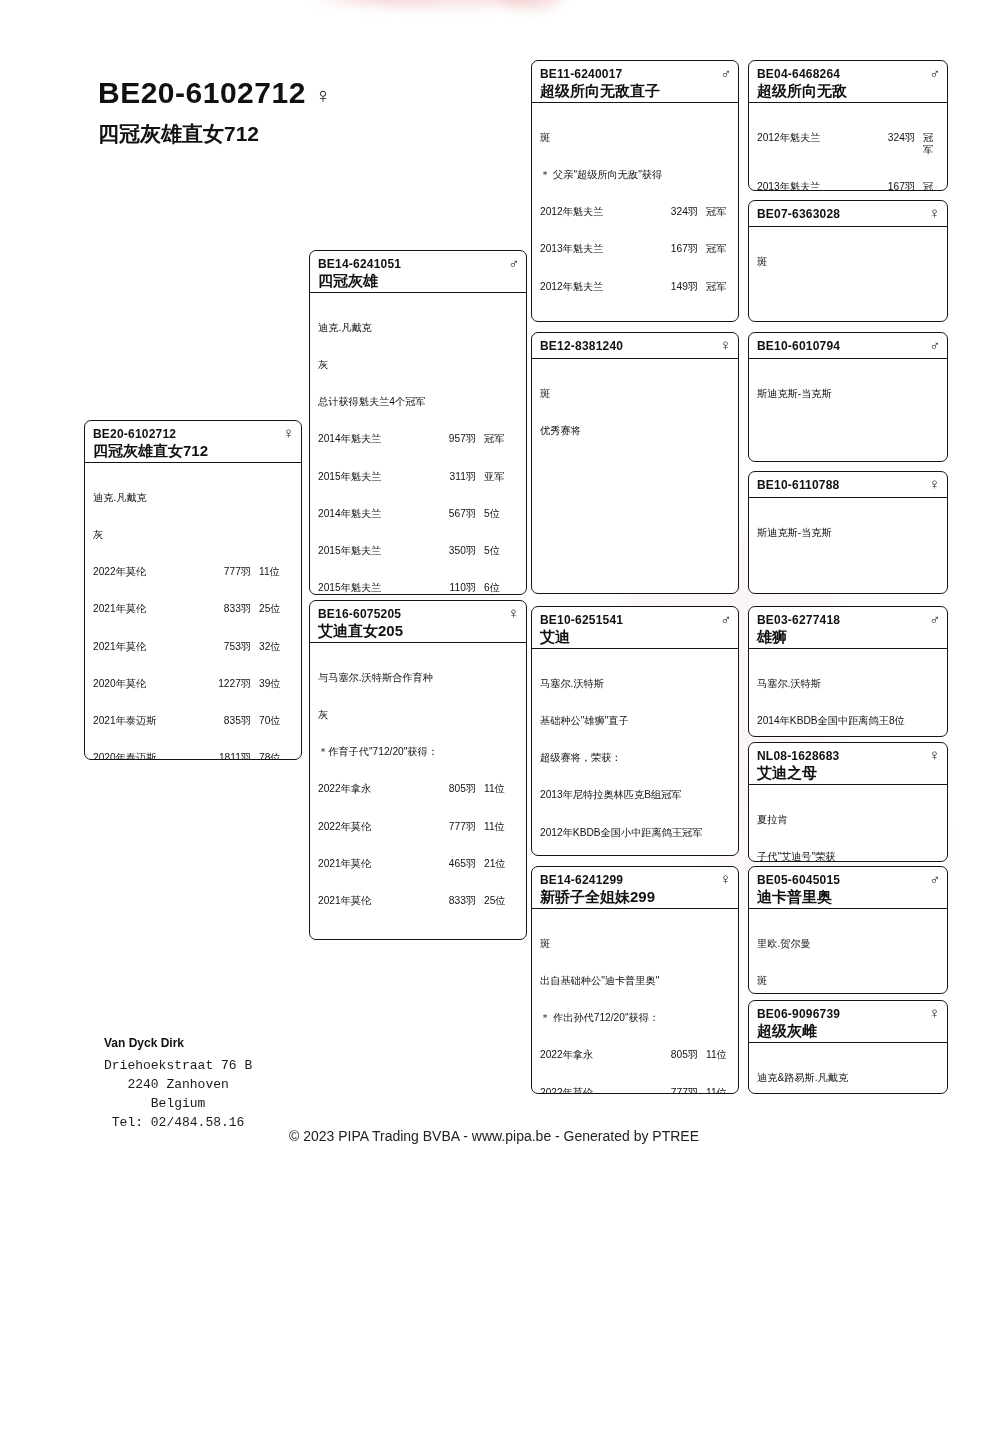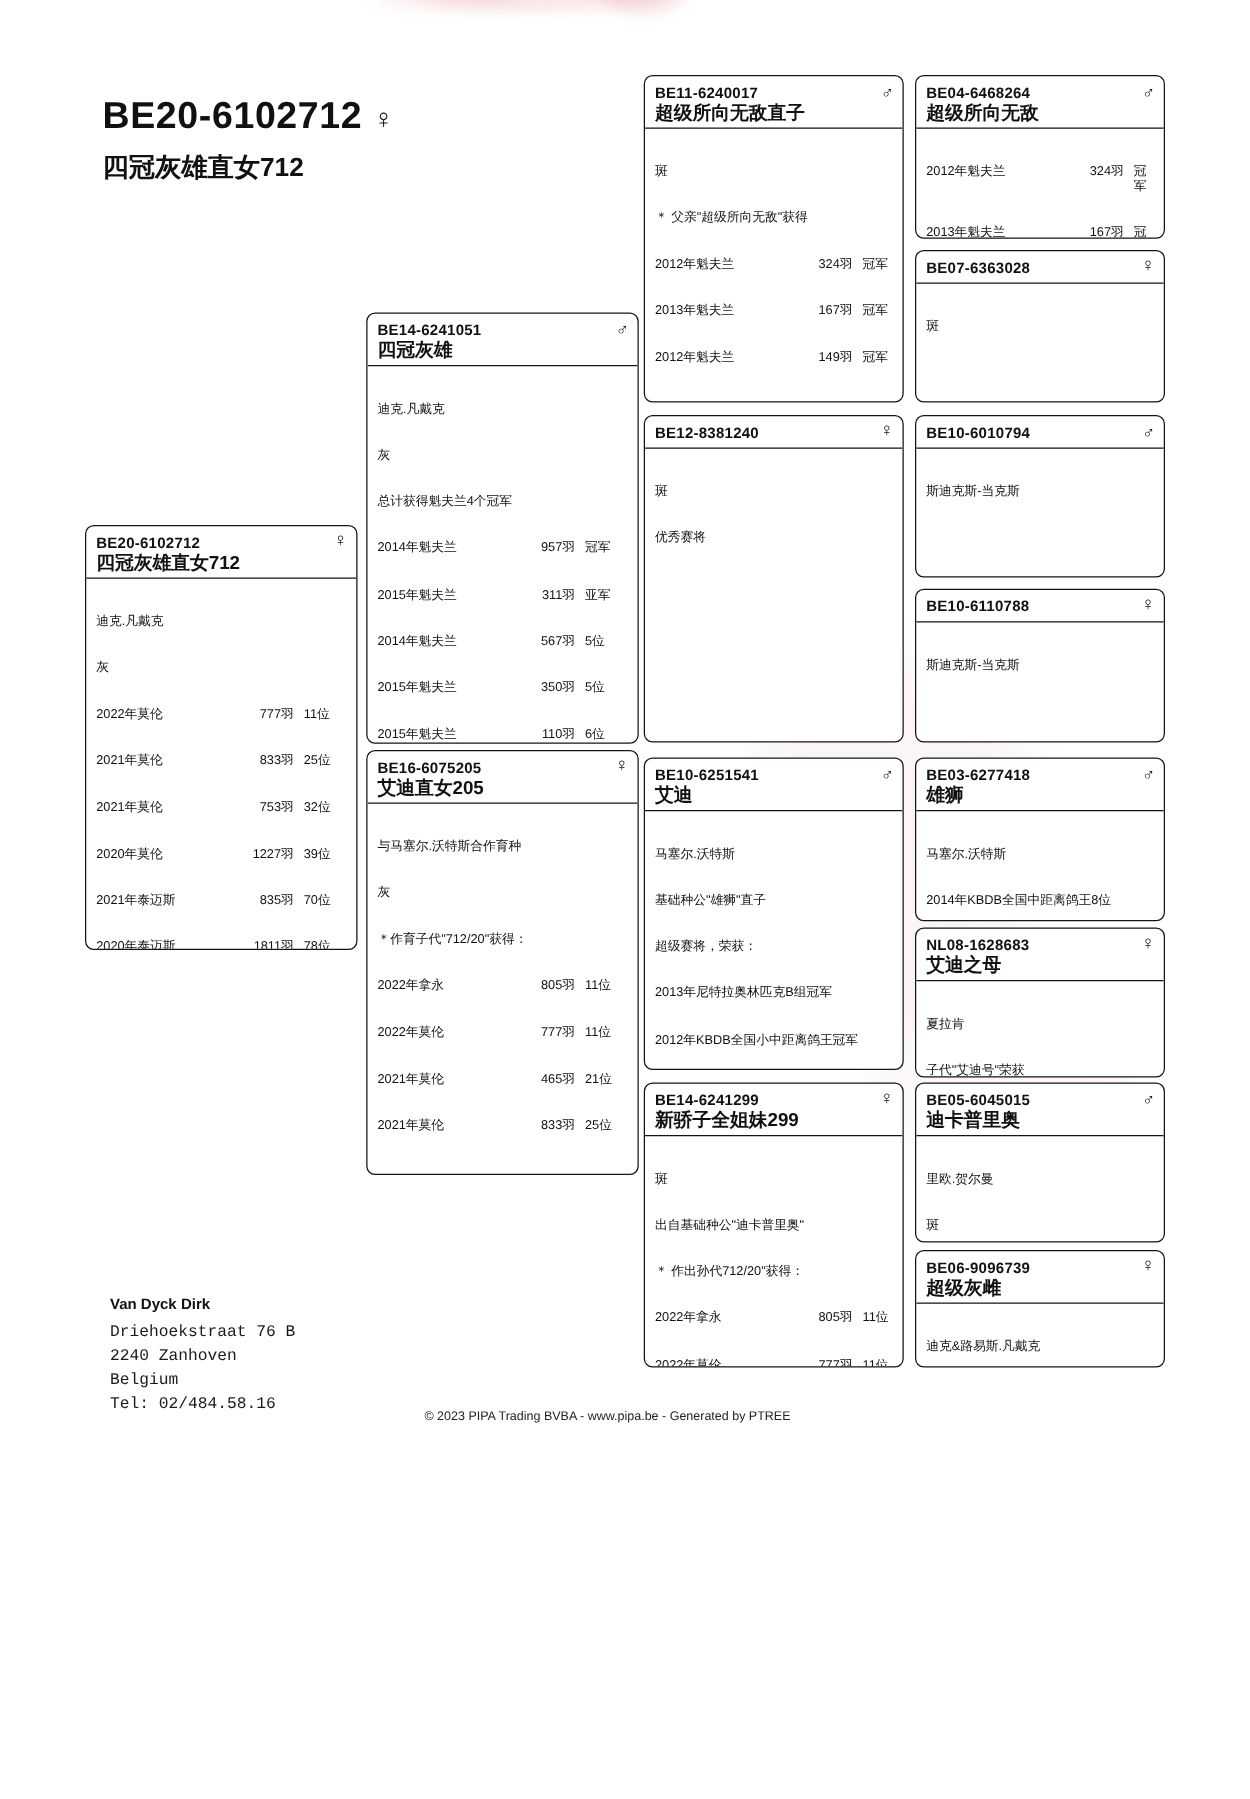--- a/index.html
+++ b/index.html
@@ -4,21 +4,21 @@
 <style>
   html,body{margin:0;padding:0;}
   body{
     width:1000px;height:1439px;
     background:#ffffff;
     font-family:"Liberation Sans", sans-serif;
     color:#111;
     position:relative;
     overflow:hidden;
   }
-  .page{position:absolute;inset:0;}
+  .page{position:absolute;inset:0;margin-left:16px;}
   
   .scan-blob{position:absolute;border-radius:50%;filter:blur(6px);opacity:.30;pointer-events:none;}
   .blob-a{left:330px;top:-26px;width:200px;height:34px;background:#e8a6a6;}
   .blob-b{left:300px;top:-10px;width:120px;height:16px;background:#f0c0c0;}
   .blob-c{left:480px;top:-30px;width:70px;height:40px;background:#e59d9d;}
   .blob-d{left:590px;top:520px;width:250px;height:300px;background:#f6e3e3;opacity:.35;filter:blur(18px);}
   .blob-e{left:690px;top:760px;width:220px;height:180px;background:#f8ecec;opacity:.4;filter:blur(18px);}
 
   .title{position:absolute;left:82px;top:76px;}
   .title h1{
@@ -65,24 +65,25 @@
   .res .c3{padding-left:8px;}
 
   .breeder{
     position:absolute;left:88px;top:1036px;
   }
   .breeder .bname{font-size:12px;font-weight:bold;font-family:"Liberation Sans",sans-serif;}
   .breeder .baddr{
     margin-top:6px;font-size:13px;line-height:19px;
     font-family:"Liberation Mono", monospace;
     color:#1a1a1a;
+    text-align:center;
   }
   .footer{
     position:absolute;left:0;right:0;top:1128px;text-align:center;
-    font-size:10px;color:#222;padding-right:28px;
+    font-size:14px;color:#222;padding-right:28px;
   }
 </style>
 </head>
 <body>
 
 <div class="page">
 
   <div class="scan-blob blob-a"></div>
   <div class="scan-blob blob-b"></div>
   <div class="scan-blob blob-c"></div>

